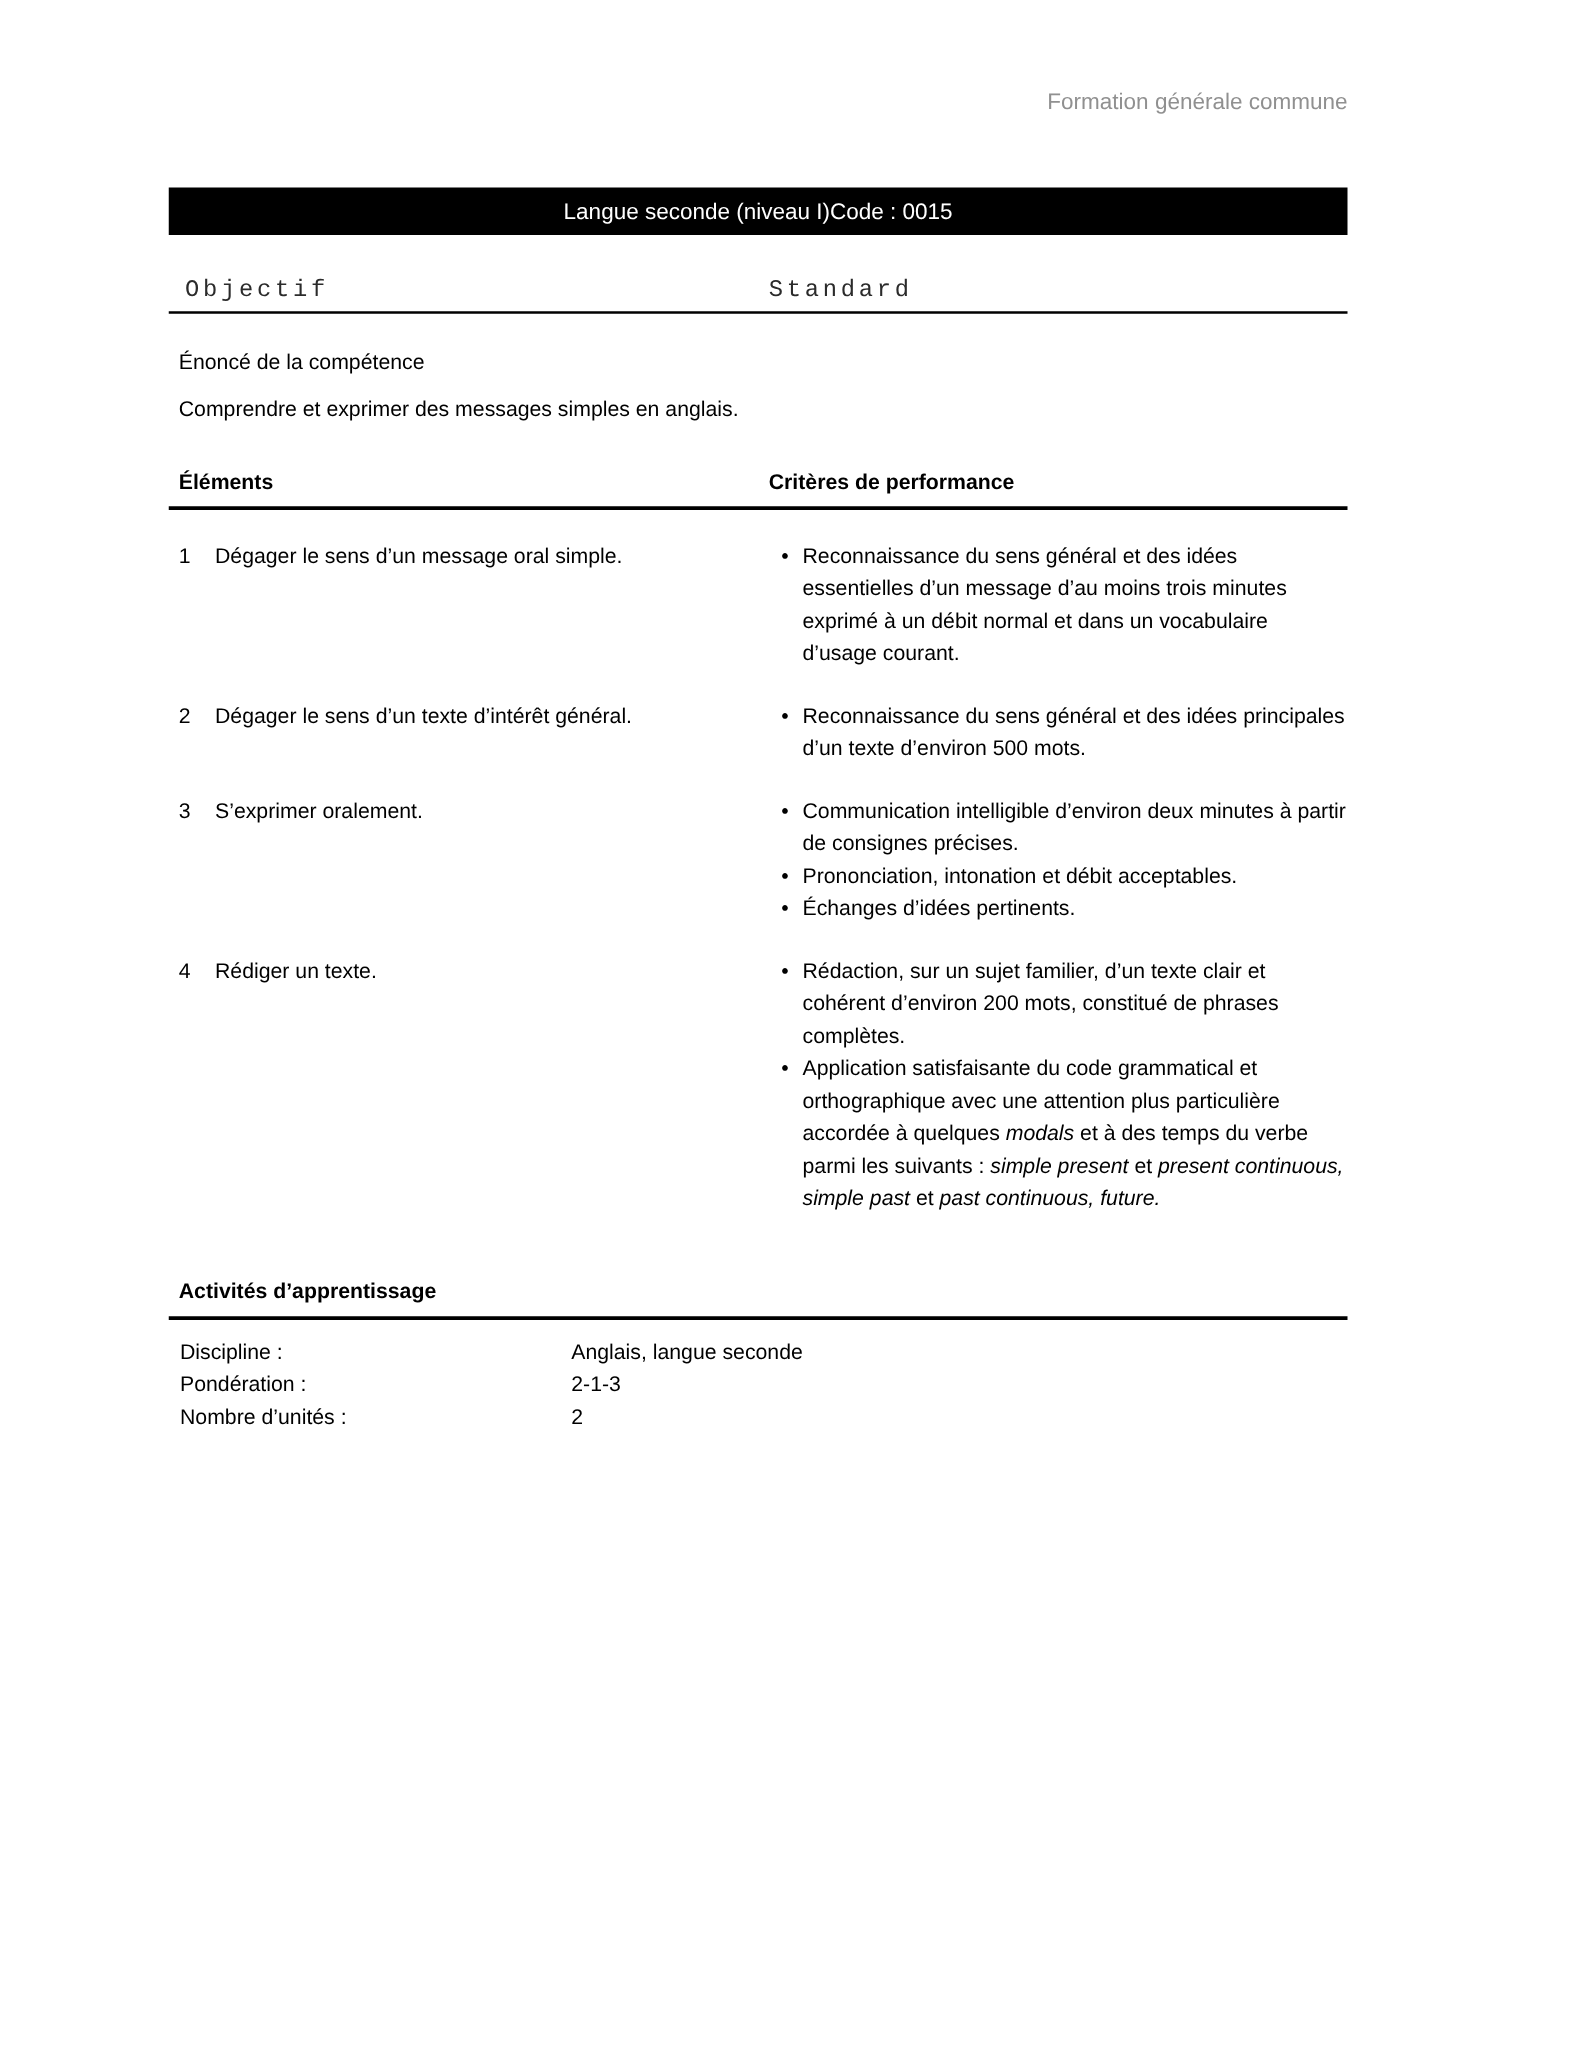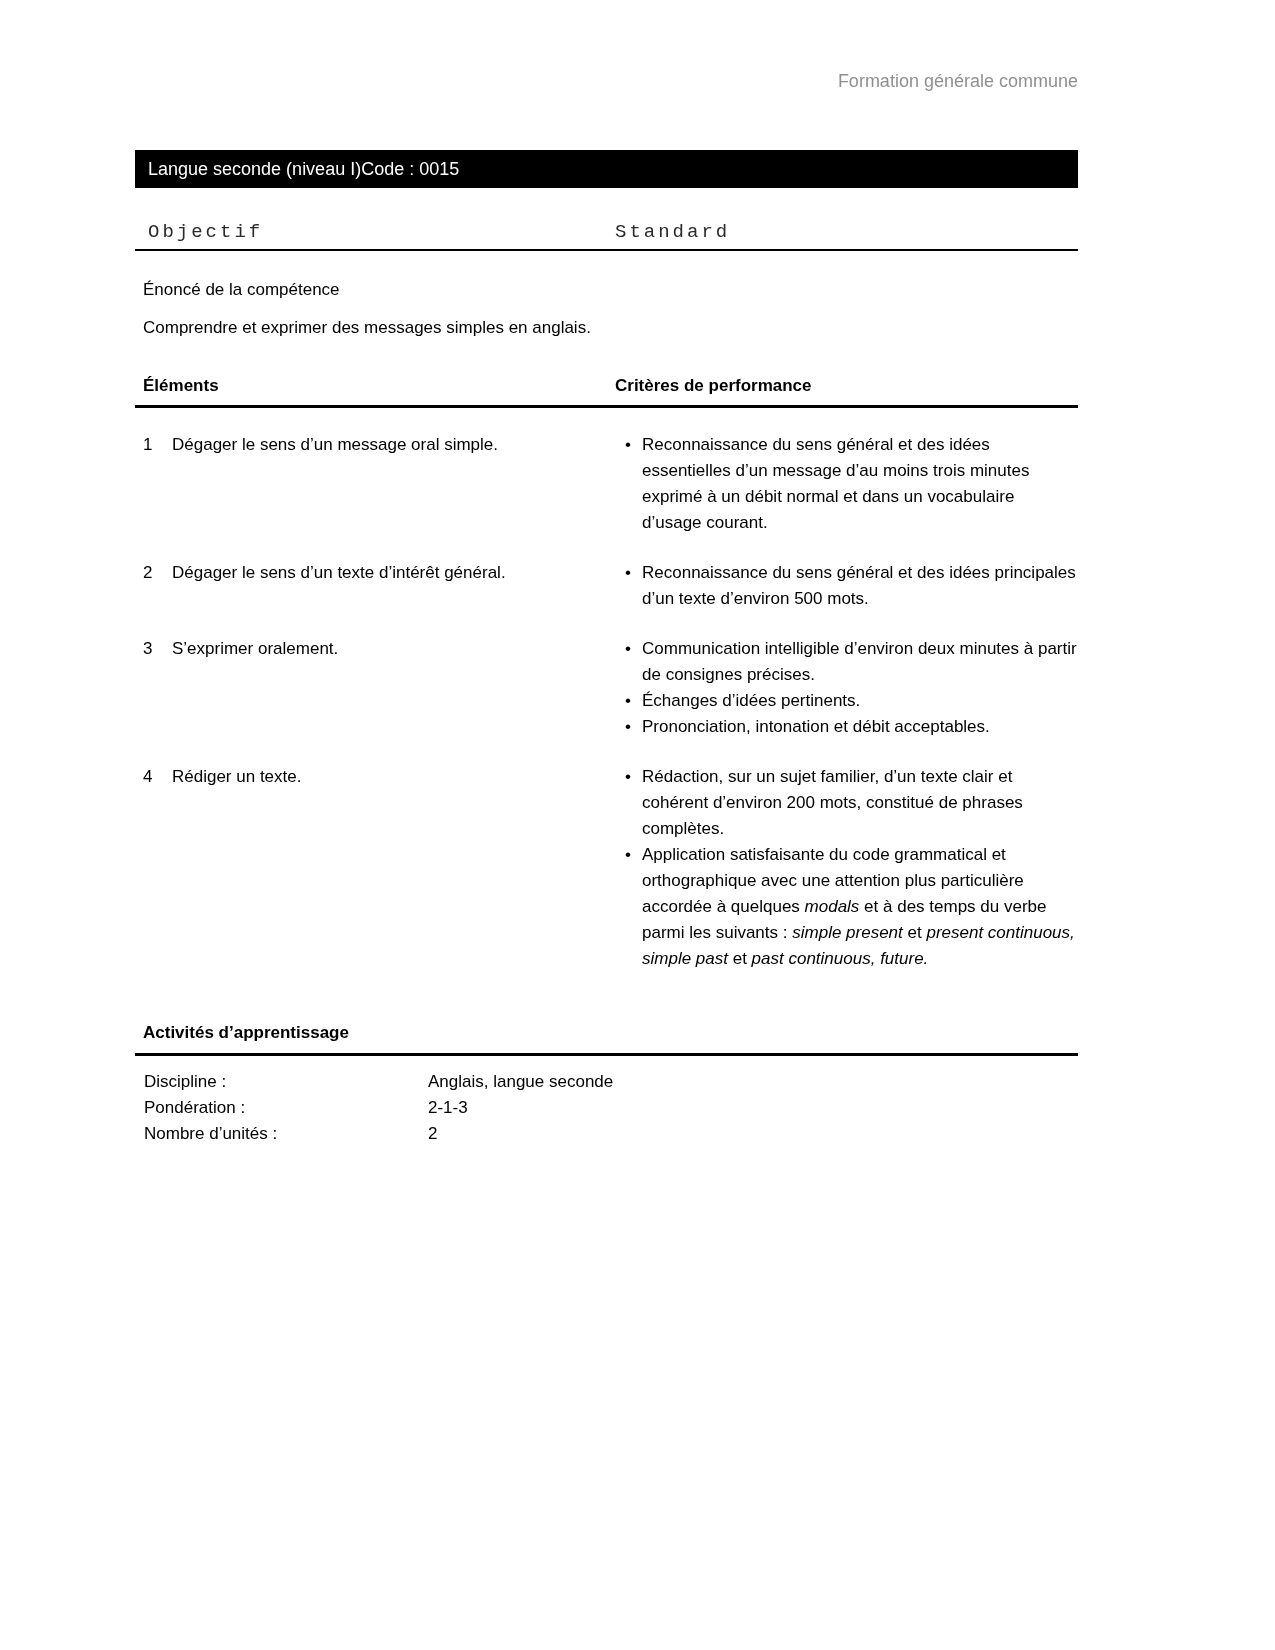--- a/index.html
+++ b/index.html
@@ -29,21 +29,21 @@
     color: #909090;
     font-size: 18px;
     line-height: 22px;
   }
   .title-bar {
     margin-top: 58px;
     height: 38px;
     background: #000000;
     color: #ffffff;
     display: flex;
-    justify-content: flex-start;
+    justify-content: center;
     align-items: center;
     padding: 0 13px;
     box-sizing: border-box;
     font-size: 18px;
   }
   .col-heads {
     margin-top: 32px;
     display: grid;
     grid-template-columns: 480px 463px;
     font-family: "Liberation Mono", "DejaVu Sans Mono", monospace;
@@ -118,20 +118,21 @@
   }
   .rule-act {
     height: 3px;
     background: #000000;
     margin-top: 7px;
   }
   .fields { margin-top: 13px; }
   .field-row {
     display: flex;
     padding-left: 9px;
+    gap: 29px;
   }
   .f-label { flex: none; width: 284px; }
   .footer {
     position: absolute;
     left: 135px;
     top: 1476px;
     width: 943px;
   }
   .footer-bar {
     height: 6px;
@@ -201,22 +202,22 @@
       </ul>
     </div>
 
     <div class="t-row">
       <div class="el-cell">
         <span class="el-num">3</span>
         <span class="el-text">S’exprimer oralement.</span>
       </div>
       <ul class="crit-list">
         <li>Communication intelligible d’environ deux minutes à partir de consignes précises.</li>
+        <li>Prononciation, intonation et débit acceptables.</li>
         <li>Échanges d’idées pertinents.</li>
-        <li>Prononciation, intonation et débit acceptables.</li>
       </ul>
     </div>
 
     <div class="t-row">
       <div class="el-cell">
         <span class="el-num">4</span>
         <span class="el-text">Rédiger un texte.</span>
       </div>
       <ul class="crit-list">
         <li>Rédaction, sur un sujet familier, d’un texte clair et cohérent d’environ 200 mots, constitué de phrases complètes.</li>

